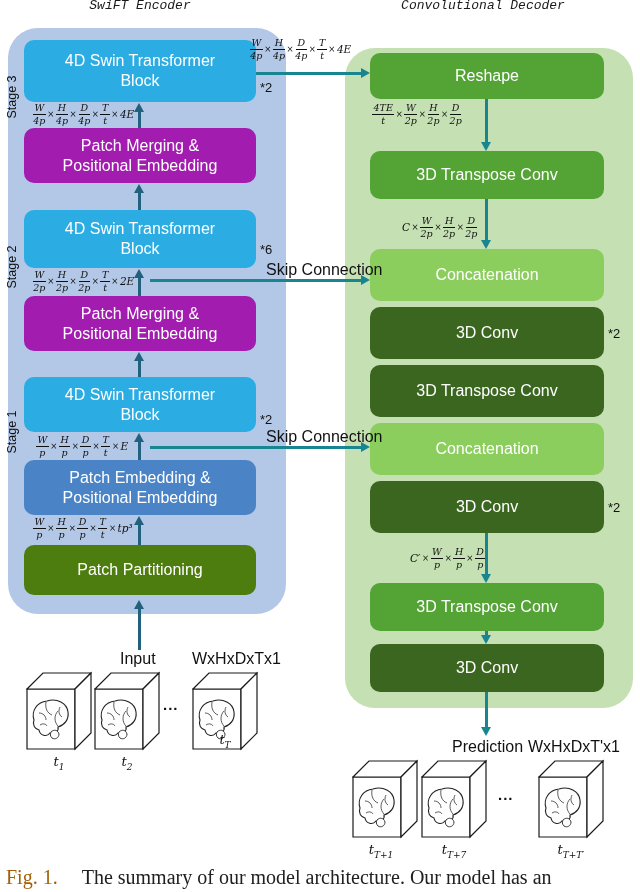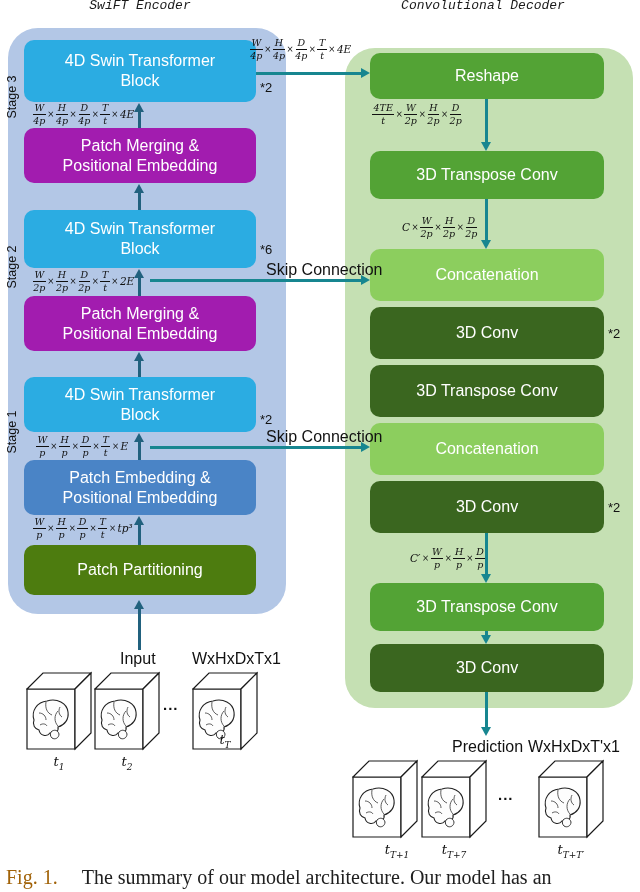--- a/index.html
+++ b/index.html
@@ -329,21 +329,21 @@
   <svg class="cube" style="left:352px;top:756px" width="66" height="84" viewBox="0 0 66 84">
       <use href="#braincube"></use>
     </svg>
   <svg class="cube" style="left:421px;top:756px" width="66" height="84" viewBox="0 0 66 84">
       <use href="#braincube"></use>
     </svg>
   <svg class="cube" style="left:538px;top:756px" width="66" height="84" viewBox="0 0 66 84">
       <use href="#braincube"></use>
     </svg>
   <div class="dots" style="left:498px;top:786px">...</div>
-  <span class="cl" style="left:364px;top:842px"><span>t</span><sub>T+1</sub></span>
+  <span class="cl" style="left:348px;top:842px"><span>t</span><sub>T+1</sub></span>
   <span class="cl" style="left:421px;top:842px"><span>t</span><sub>T+7</sub></span>
   <span class="cl" style="left:538px;top:842px"><span>t</span><sub>T+T′</sub></span>
 
   <div class="caption">
     <span class="figlab">Fig. 1.</span><span>The summary of our model architecture. Our model has an</span>
   </div>
 
 </div>
 
 </body></html>

